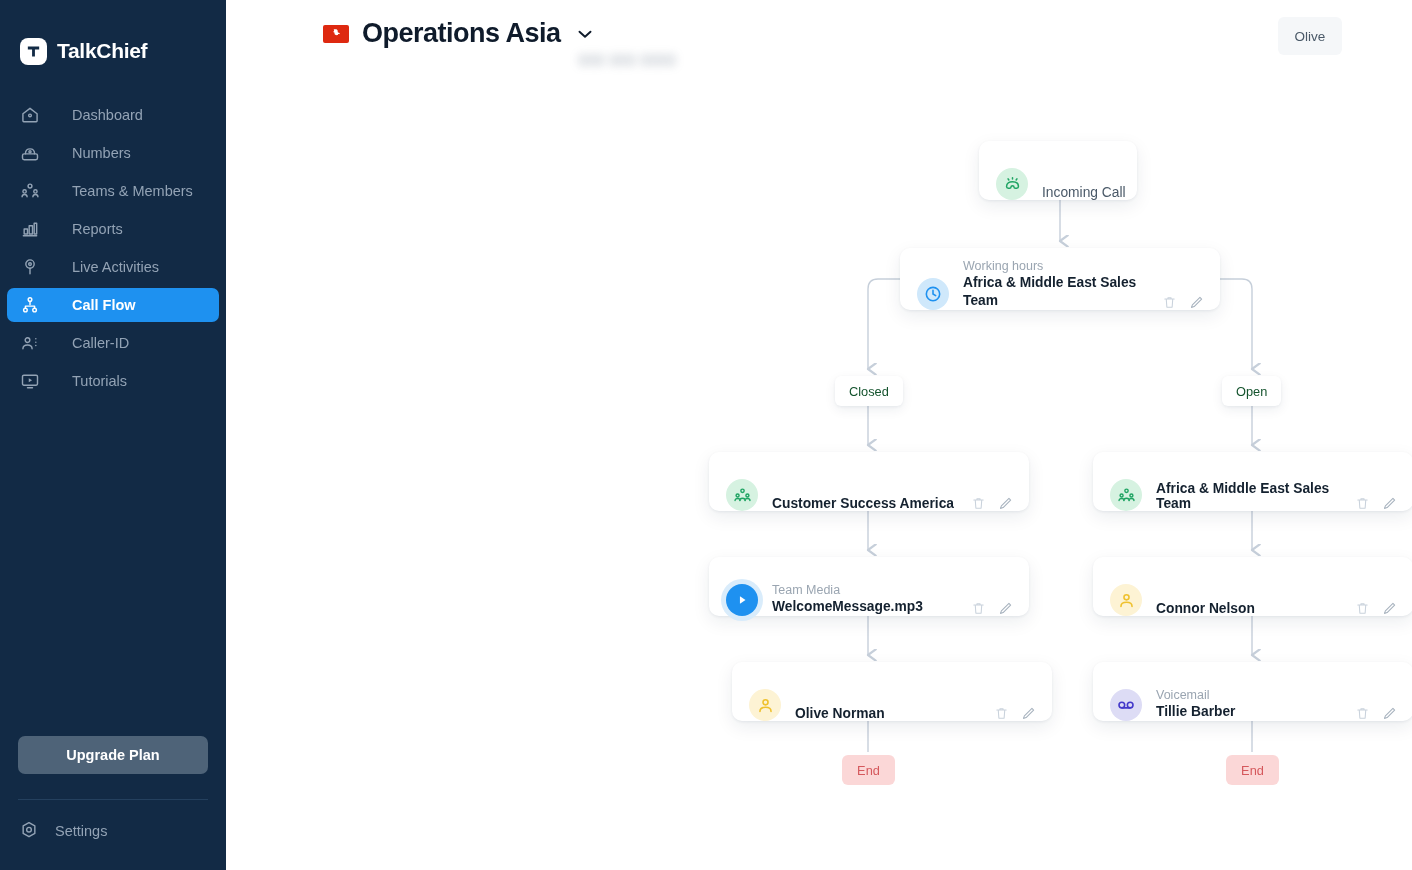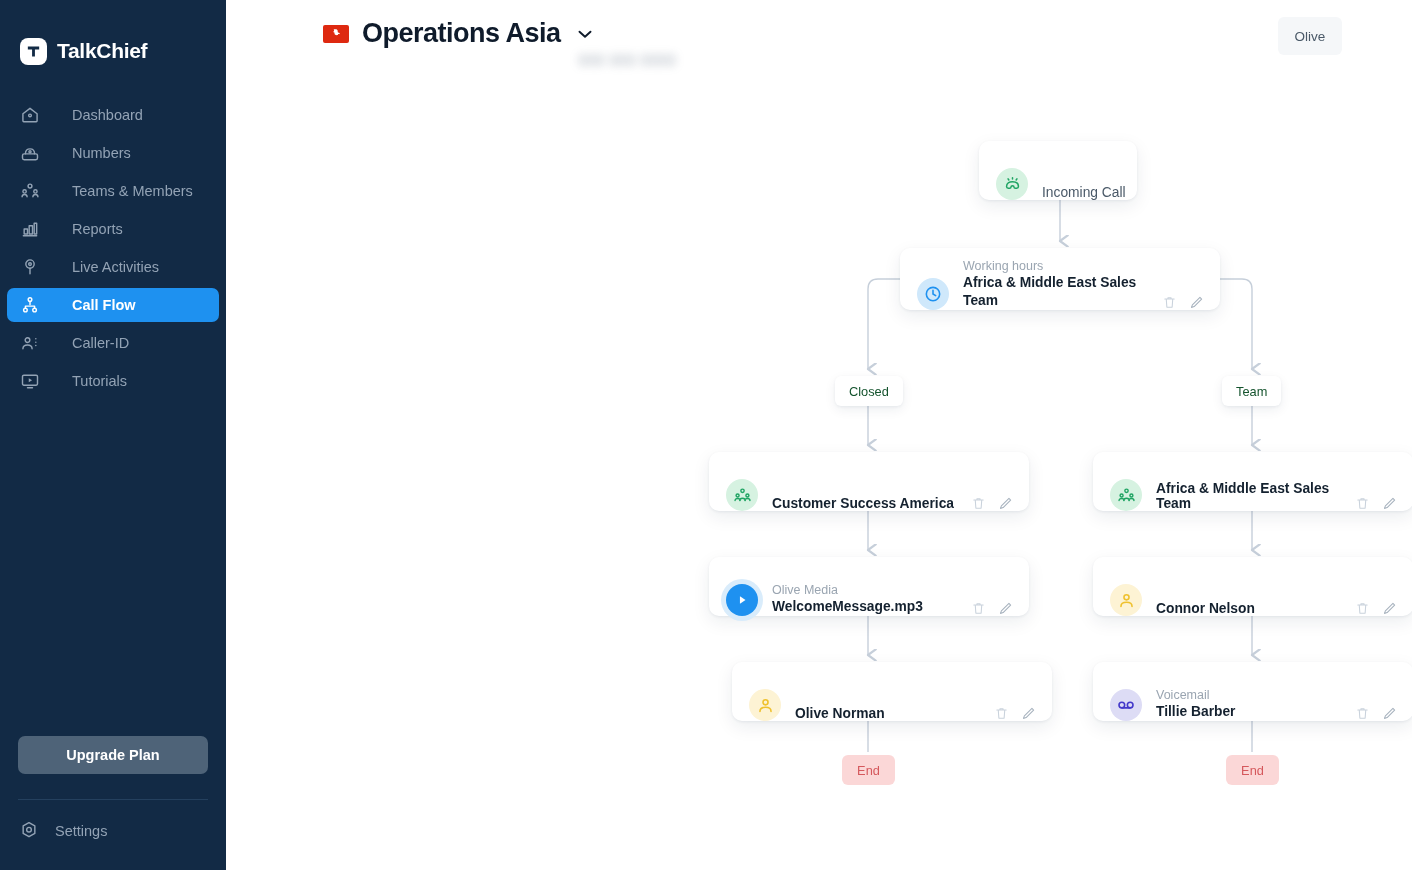--- a/index.html
+++ b/index.html
@@ -366,21 +366,21 @@
           </span>
           <span>
             <svg width="15" height="15" viewBox="0 0 24 24" fill="none" stroke="#A8B3BF" stroke-width="1.7" stroke-linecap="round" stroke-linejoin="round">
                 <path d="M17.5 3.8 20.2 6.5 8.2 18.5 4 19.9l1.4-4.2z"></path>
               </svg>
           </span>
         </span>
       </div>
 
       <div class="branch-pill pill-closed">Closed</div>
-      <div class="branch-pill pill-open">Team</div>
+      <div class="branch-pill pill-open">Open</div>
 
       <div class="node node-l1">
         <span class="avatar" style="background:#D6F2E1">
           <svg width="19" height="19" viewBox="0 0 24 24" fill="none" stroke="#1FA463" stroke-width="1.8">
               <circle cx="12" cy="6" r="2.1"></circle>
               <circle cx="5.8" cy="12" r="1.9"></circle>
               <circle cx="18.2" cy="12" r="1.9"></circle>
               <path d="M2.6 18.4c0-1.7 1.4-2.7 3.2-2.7s3.2 1 3.2 2.7M15 18.4c0-1.7 1.4-2.7 3.2-2.7s3.2 1 3.2 2.7M8.5 18.4c0-1.9 1.6-3 3.5-3s3.5 1.1 3.5 3" stroke-linecap="round"></path>
             </svg>
         </span>
@@ -401,21 +401,21 @@
         </span>
       </div>
 
       <div class="node node-l2">
         <span class="avatar" style="background:#1E91F0; box-shadow:0 0 0 5px #D9ECFB">
           <svg width="14" height="14" viewBox="0 0 24 24">
               <path d="M8.5 5.6 18 12l-9.5 6.4z" fill="#ffffff"></path>
             </svg>
         </span>
         <span class="labels">
-          <span class="sub">Olive Media</span>
+          <span class="sub">Team Media</span>
           <span class="main-label">WelcomeMessage.mp3</span>
         </span>
         <span class="actions">
           <span>
             <svg width="15" height="15" viewBox="0 0 24 24" fill="none" stroke="#C9D2DC" stroke-width="1.7" stroke-linecap="round" stroke-linejoin="round">
                 <path d="M4.5 6.5h15M9.5 6.5V4.3h5v2.2M6.8 6.5l1 13h8.4l1-13"></path>
               </svg>
           </span>
           <span>
             <svg width="15" height="15" viewBox="0 0 24 24" fill="none" stroke="#A8B3BF" stroke-width="1.7" stroke-linecap="round" stroke-linejoin="round">

